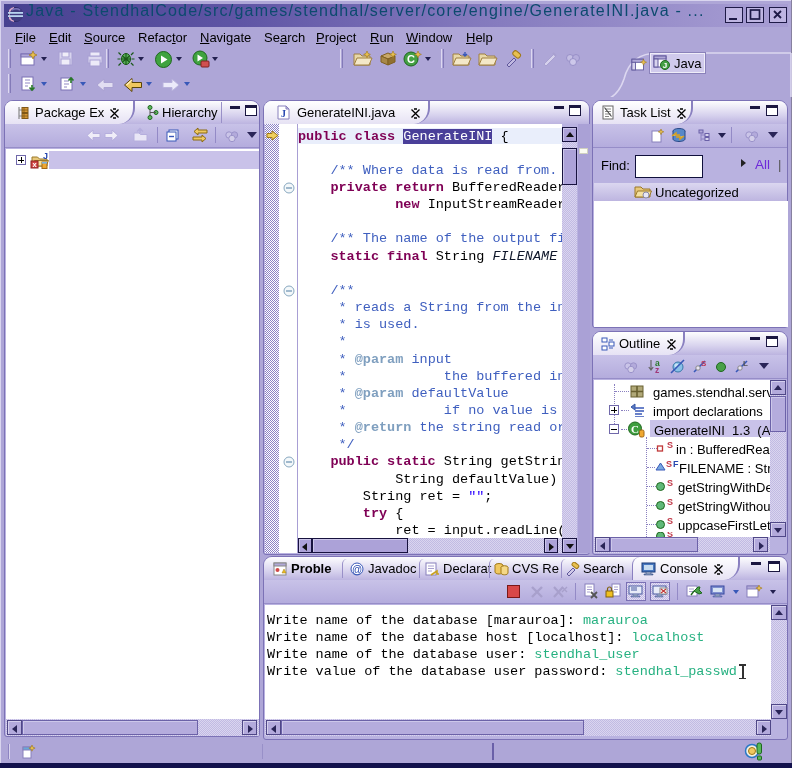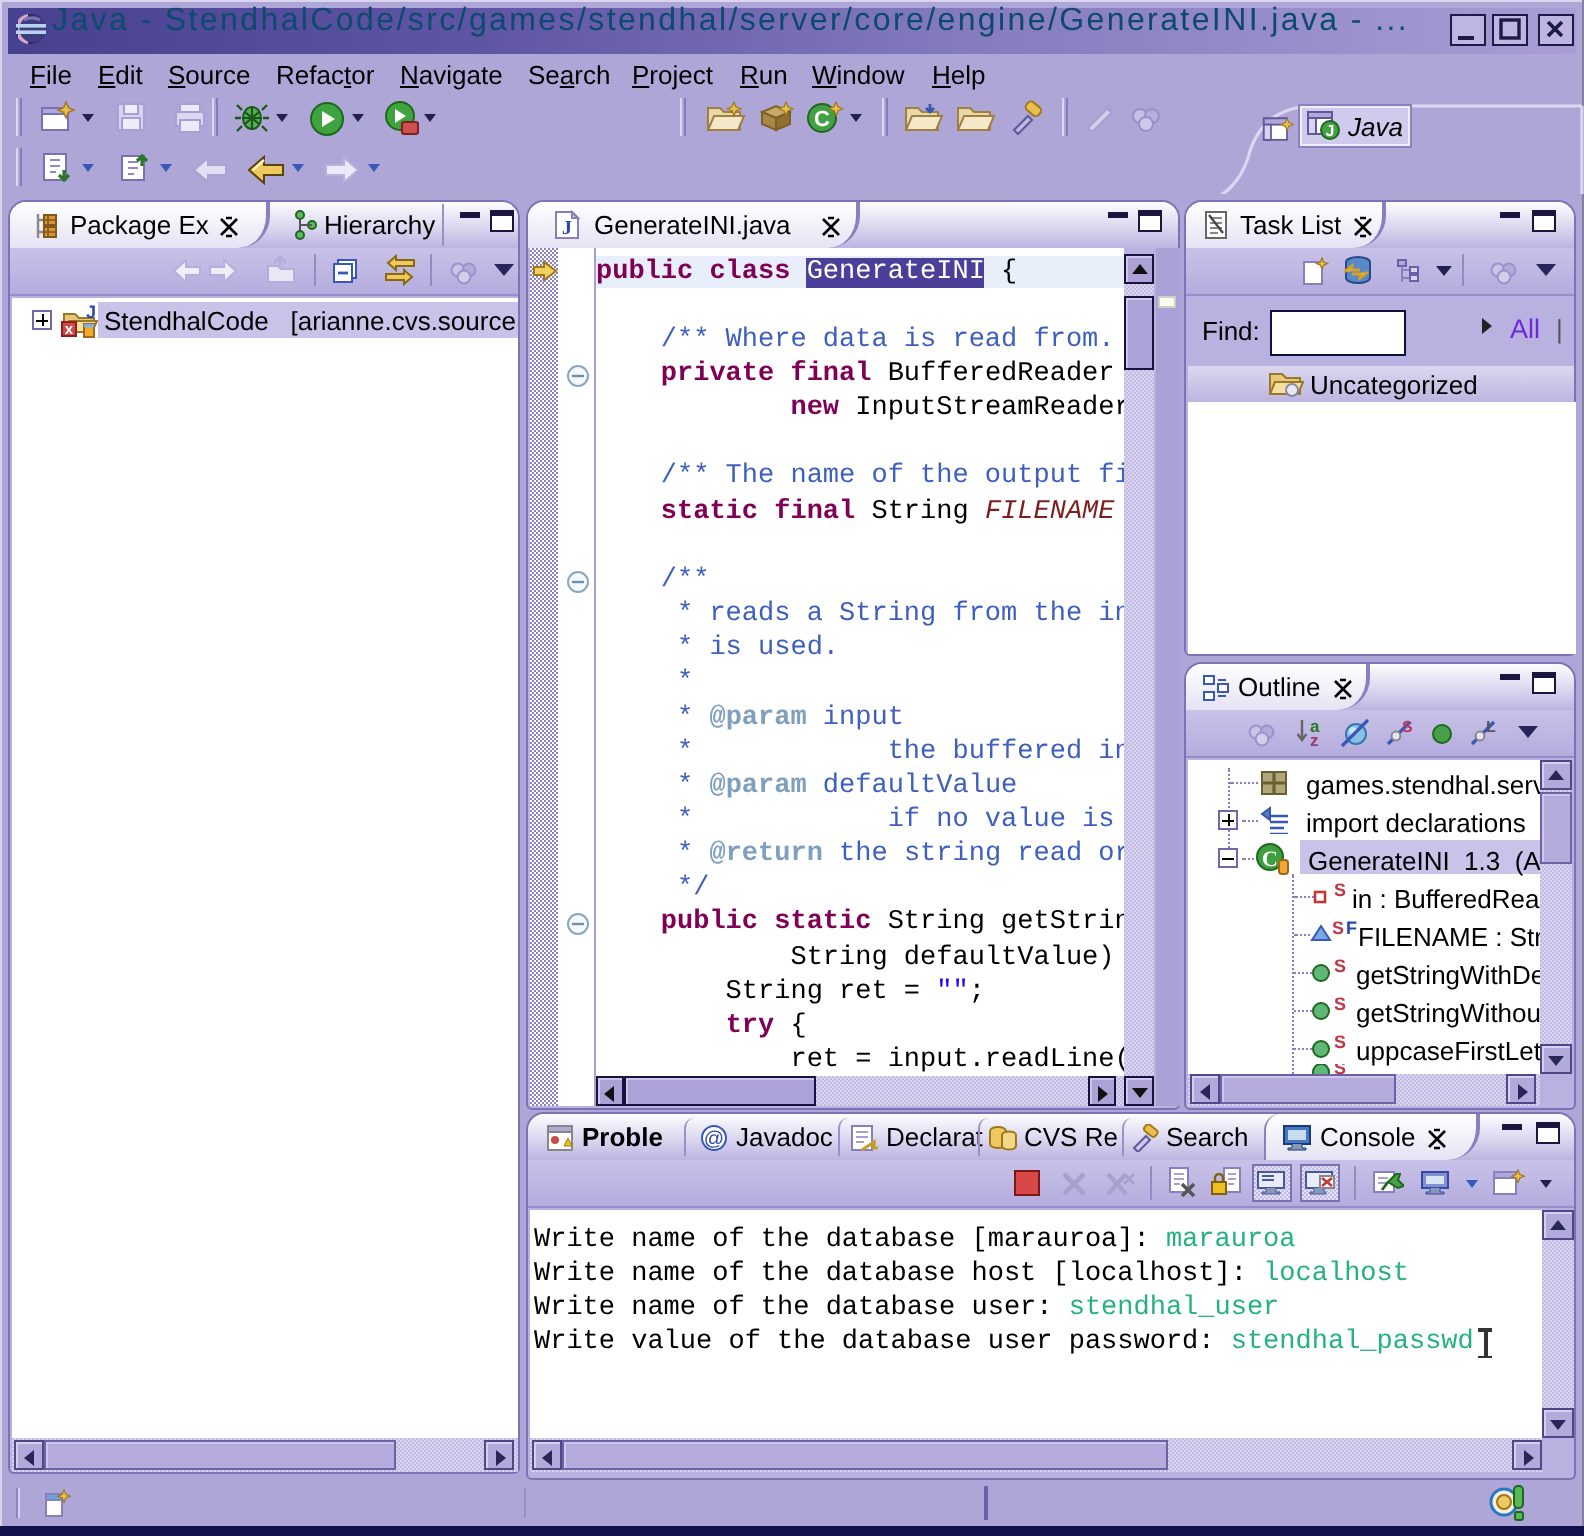--- a/index.html
+++ b/index.html
@@ -31,21 +31,21 @@
 .sbtrack { background-image:repeating-conic-gradient(#dad5ef 0 25%, #c1bae3 0 50%); background-size:2px 2px; }
 .sbthumb { position:absolute; background:#aca2d8; border:1px solid #17123e; box-shadow:inset 1px 1px 0 #cdc7ea; }
 .sbbtn { position:absolute; background:#aca2d8; border:1px solid #17123e; box-shadow:inset 1px 1px 0 #cdc7ea; }
 .sbbtn2 { position:absolute; background:#b3aadc; border:1px solid #4f4787; box-shadow:inset 1px 1px 0 #d5d0ee; }
 .tri { position:absolute; width:0; height:0; }
 .code { font-family:"Liberation Mono",monospace; font-size:13.5px; white-space:pre; }
 .kw { color:#7f0055; font-weight:bold; }
 .jd { color:#3f5fbf; }
 .jt { color:#7f9fbf; font-weight:bold; }
 .st { color:#2a00ff; }
-.fld { color:#7f1d1d; font-style:italic; }
+.fld { color:#0f172a; font-style:italic; }
 .grn { color:#26b181; }
 .treetxt { font-size:13px; white-space:nowrap; }
 .plusbox { position:absolute; width:10px; height:10px; border:1px solid #7068aa; background:#fff; }
 .plusbox:before, .minusbox:before { content:""; position:absolute; left:1px; top:3.5px; width:6px; height:1px; background:#000; }
 .plusbox.pl:after { content:""; position:absolute; left:3.5px; top:1px; width:1px; height:6px; background:#000; }
 .minusbox { position:absolute; width:10px; height:10px; border:1px solid #7068aa; background:#fff; }
 .minmax { position:absolute; width:14px; height:12px; }
 .dotline { position:absolute; border-left:1px dotted #8a80c0; }
 .dotlineh { position:absolute; border-top:1px dotted #8a80c0; }
 svg.abs { position:absolute; }
@@ -227,21 +227,21 @@
     <path d="M14 2 l1 2.4 2.4 1 -2.4 1 -1 2.4 -1-2.4 -2.4-1 2.4-1z" fill="#e8c050" stroke="#a07818" stroke-width="0.6"></path>
   </svg>
   <div class="abs" style="left:649px;top:5px;width:57px;height:22px;background:#d0caec;border:1px solid #8a82ba;box-shadow:inset 0 0 0 1px #efedf8;"></div>
   <svg class="abs" width="17" height="16" style="left:653px;top:8px;" viewBox="0 0 17 16">
     <rect x="1" y="1" width="12" height="11" fill="#fff" stroke="#60589c"></rect>
     <rect x="1" y="1" width="12" height="3" fill="#b0a8d8" stroke="#60589c"></rect>
     <rect x="1" y="4" width="4" height="8" fill="#d8d4ee" stroke="#60589c"></rect>
     <circle cx="12" cy="10" r="4.5" fill="#44a044" stroke="#1e681e"></circle>
     <text x="12" y="13" font-size="8" fill="#fff" text-anchor="middle" font-family="Liberation Sans" font-weight="bold">J</text>
   </svg>
-  <div class="abs" style="left:674px;top:9px;font-size:13px;font-style:italic;">Java</div>
+  <div class="abs" style="left:674px;top:9px;font-size:13px;">Java</div>
 </div>
 
 <div class="panel" id="pe" style="left:4px;top:100px;width:256px;height:637px;">
   <div class="phead"></div>
   <div class="seltab" style="left:0;width:130px;"></div>
   <svg class="abs" width="13" height="14" style="left:12px;top:5px;" viewBox="0 0 13 14">
     <path d="M2 1 v12 M2 4 h3 M2 10 h3" stroke="#888" stroke-width="1.2" fill="none"></path>
     <rect x="5" y="1.5" width="6" height="5" fill="#d89838" stroke="#805818"></rect>
     <rect x="5" y="7.5" width="6" height="5" fill="#d89838" stroke="#805818"></rect>
     <path d="M7 1.5 v11 M5 4 h6 M5 10 h6" stroke="#805818" stroke-width="0.8"></path>
@@ -300,21 +300,20 @@
   <div class="plusbox pl" style="left:11px;top:54px;"></div>
   <svg class="abs" width="19" height="17" style="left:25px;top:51px;" viewBox="0 0 19 17">
     <path d="M2 14 V5 h5.5 l2 2 H17 V14 z" fill="#e8c87a" stroke="#9a7828"></path>
     <path d="M2 14 L4.5 8.5 H18.5 L16 14 z" fill="#f4e0a0" stroke="#9a7828"></path>
     <text x="13" y="7" font-size="9" font-weight="bold" fill="#2848b0" font-family="Liberation Sans">J</text>
     <rect x="1" y="9" width="7" height="7" fill="#d04848" stroke="#902020"></rect>
     <text x="4.5" y="15" font-size="7.5" font-weight="bold" fill="#fff" text-anchor="middle" font-family="Liberation Sans">x</text>
     <rect x="12" y="10" width="5" height="6.5" fill="#f0a830" stroke="#a06818"></rect>
     <rect x="12" y="10" width="5" height="1.6" fill="#78b4e8"></rect>
   </svg>
-  <div class="abs treetxt" style="left:47px;top:52px;overflow:hidden;width:206px;">StendhalCode&nbsp;&nbsp; [arianne.cvs.source</div>
 
   <div class="abs sbtrack" style="left:1px;top:618px;width:253px;height:17px;"></div>
   <div class="sbbtn2" style="left:2px;top:619px;width:15px;height:15px;">
       <div class="tri" style="left:4px;top:3.5px;border-top:4px solid transparent;border-bottom:4px solid transparent;border-right:5px solid #2a2558;"></div>
     </div>
   <div class="sbthumb" style="left:17px;top:619px;width:176px;height:15px;background:#b5acdd;border-color:#6c62a8;"></div>
   <div class="sbbtn2" style="left:237px;top:619px;width:15px;height:15px;">
       <div class="tri" style="left:5px;top:3.5px;border-top:4px solid transparent;border-bottom:4px solid transparent;border-left:5px solid #2a2558;"></div>
     </div>
 </div>
@@ -347,21 +346,21 @@
   <div class="abs" style="left:15px;top:23px;width:18px;height:429px;background:#fff;"></div>
   <div class="abs" style="left:33px;top:23px;width:1px;height:429px;background:#a89fd4;"></div>
 
   <div class="pcontent" style="left:34px;top:23px;width:264px;height:415px;"></div>
 
   <div class="abs" style="left:34px;top:27px;width:264px;height:16px;background:#e9eefb;"></div>
 
   <div class="abs code" style="left:34px;top:26.5px;width:264px;height:412px;line-height:17.15px;overflow:hidden;"><span style="position:relative;left:0px"><span class="kw">public class</span> <span style="background:#4a3f99;color:#fff;">GenerateINI</span> {
 
 <span class="jd">    /** Where data is read from. */</span>
-    <span class="kw">private final</span> BufferedReader in = n
+    <span class="kw">private return</span> BufferedReader in = n
             <span class="kw">new</span> InputStreamReader(System.
 
 <span class="jd">    /** The name of the output file. */</span>
     <span class="kw">static final</span> String <span class="fld">FILENAME</span> = 
 
 <span class="jd">    /**
      * reads a String from the input. 
      * is used.
      *
      * <span class="jt">@param</span> input

